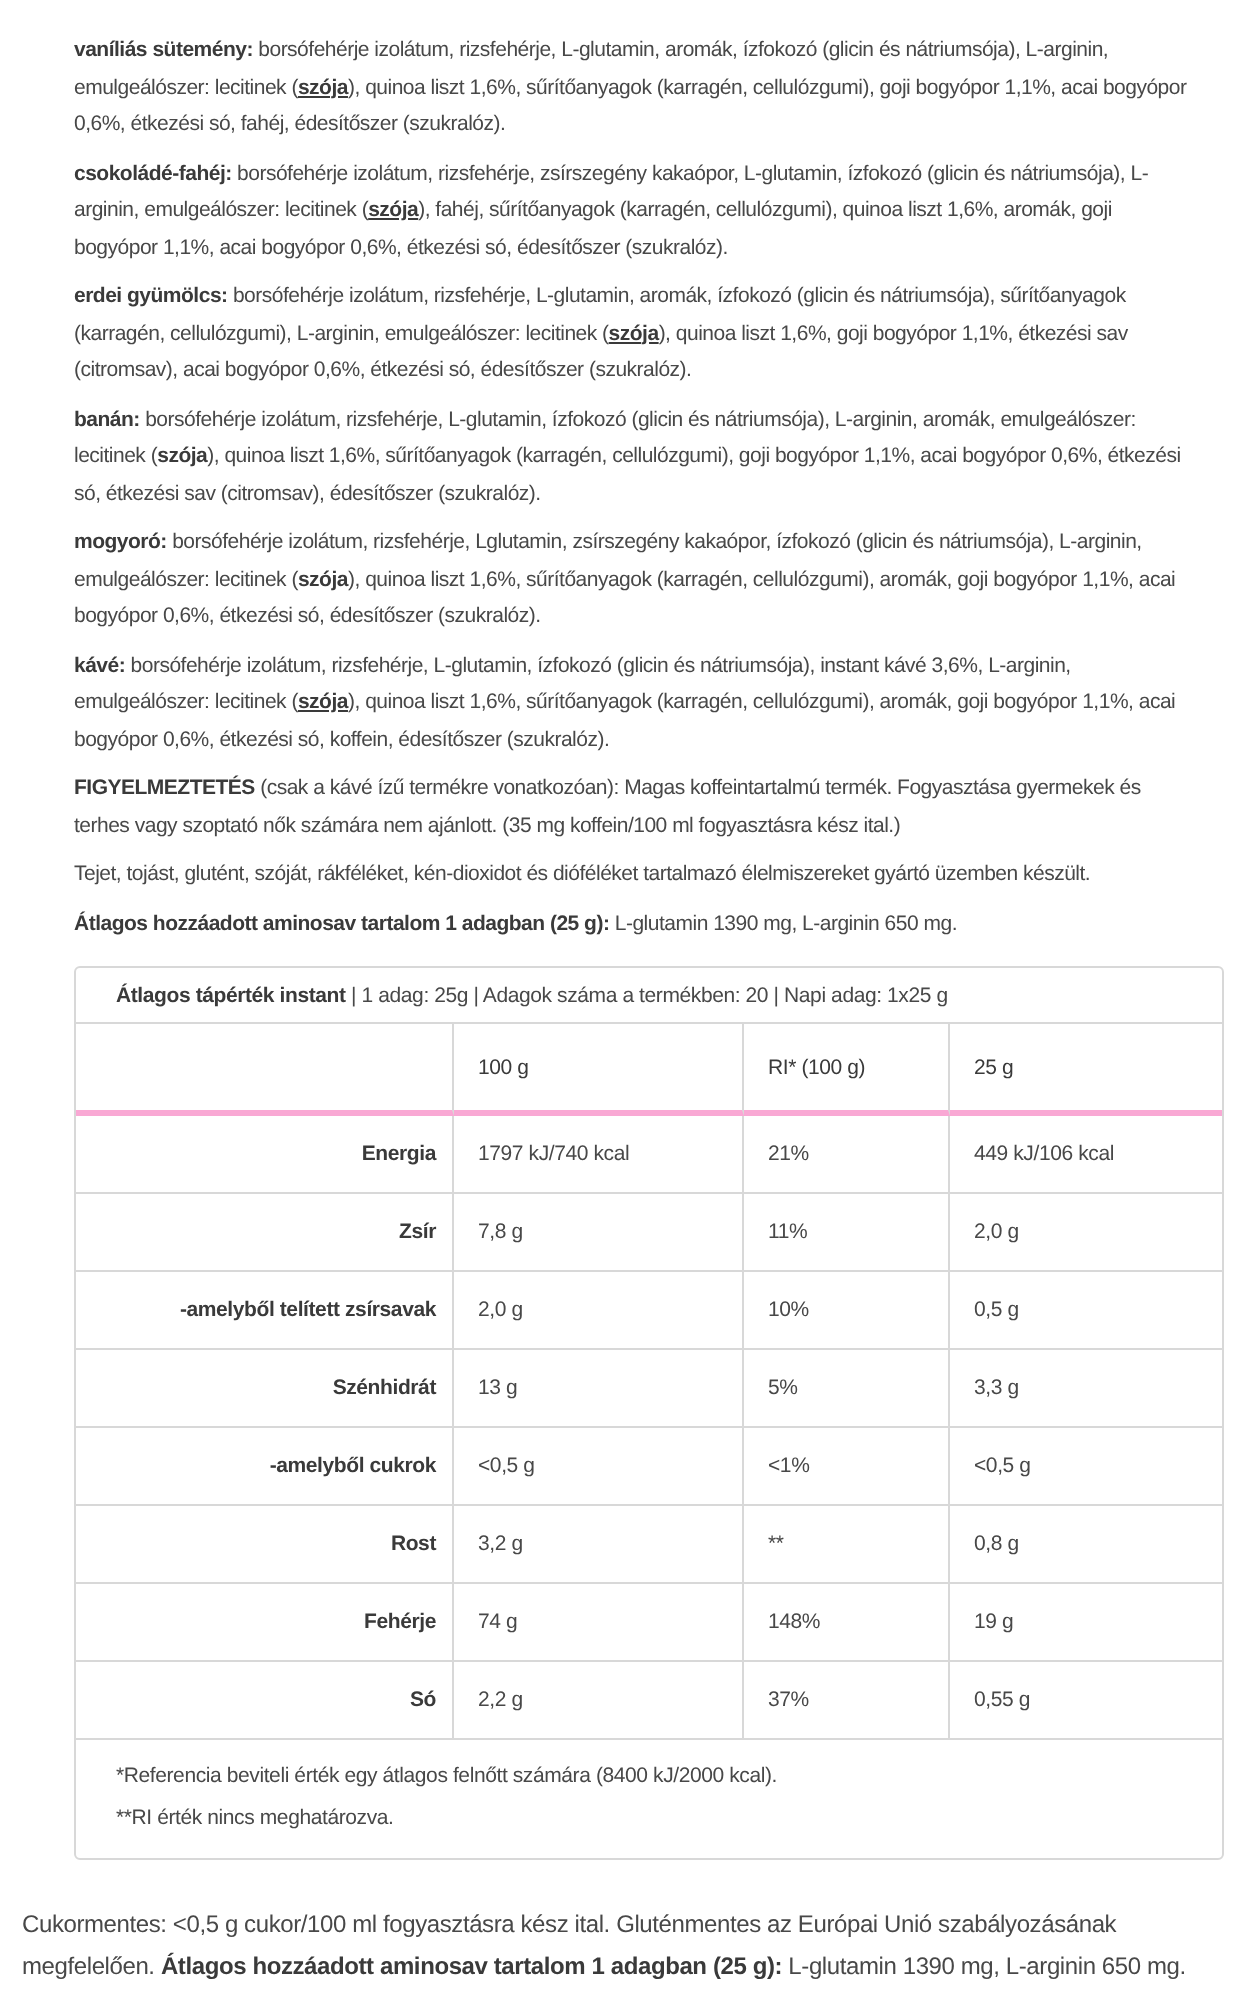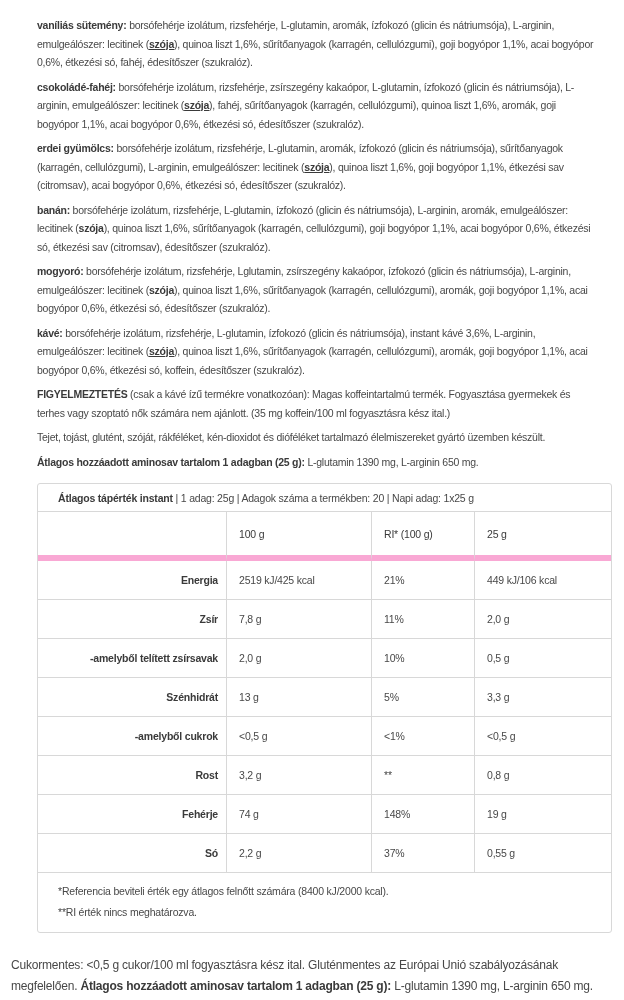--- a/index.html
+++ b/index.html
@@ -25,21 +25,21 @@
     font-size:10.5px;letter-spacing:-0.2px;color:#484848;
     table-layout:fixed;
   }
   table.nutri td,table.nutri th{
     vertical-align:middle;text-align:left;font-weight:normal;
   }
   .title-cell{
     padding:8px 10px 7px 20px;border-bottom:1px solid #d8d8d8;
   }
   .colhead th{
-    height:43px;padding:0 8px 0 12px;border-bottom:6px solid #f9a8d4;
+    height:43px;padding:0 8px 0 12px;border-bottom:3px solid #f9a8d4;
     font-weight:bold;color:#3a3a3a;
   }
   .colhead th:first-child{padding-left:20px;border-right:1px solid #d8d8d8;}
   .colhead th.sep{border-right:1px solid #d8d8d8;}
   tbody.rows td{
     height:38px;padding:0 8px 0 12px;border-bottom:1px solid #d8d8d8;
   }
   tbody.rows td.rowlabel{
     padding-left:20px;font-weight:bold;color:#3a3a3a;border-right:1px solid #d8d8d8;text-align:right;
   }
@@ -86,21 +86,21 @@
       <tr class="colhead">
         <th></th>
         <th class="sep">100 g</th>
         <th class="sep">RI* (100 g)</th>
         <th>25 g</th>
       </tr>
     </thead>
     <tbody class="rows">
         <tr>
           <td class="rowlabel">Energia</td>
-          <td class="sep">2519 kJ/425 kcal</td>
+          <td class="sep">1797 kJ/740 kcal</td>
           <td class="sep">21%</td>
           <td>449 kJ/106 kcal</td>
         </tr>
         <tr>
           <td class="rowlabel">Zsír</td>
           <td class="sep">7,8 g</td>
           <td class="sep">11%</td>
           <td>2,0 g</td>
         </tr>
         <tr>

